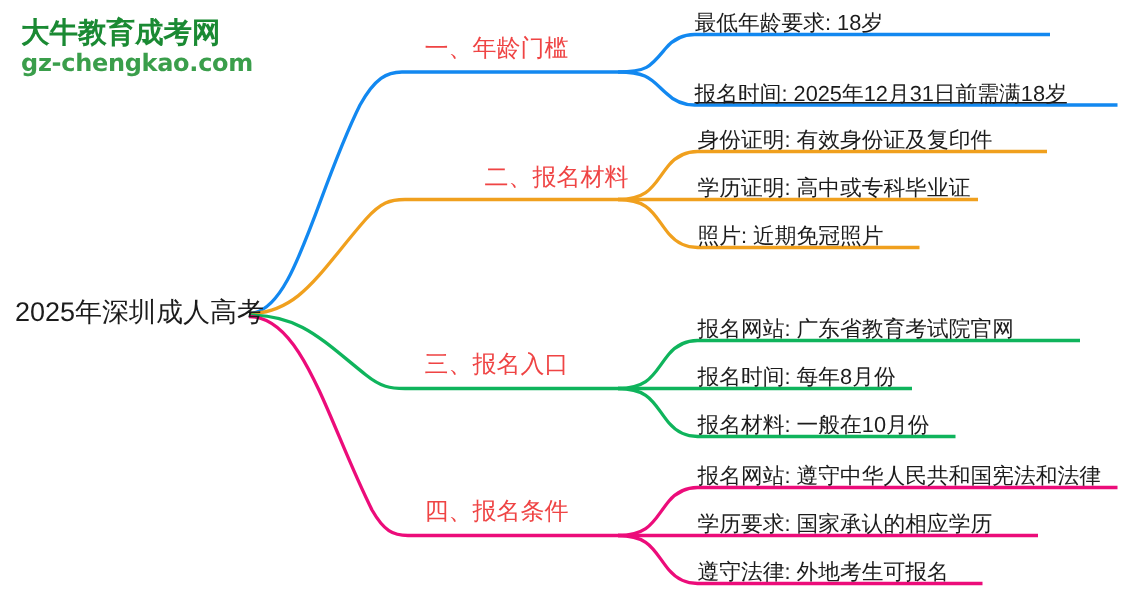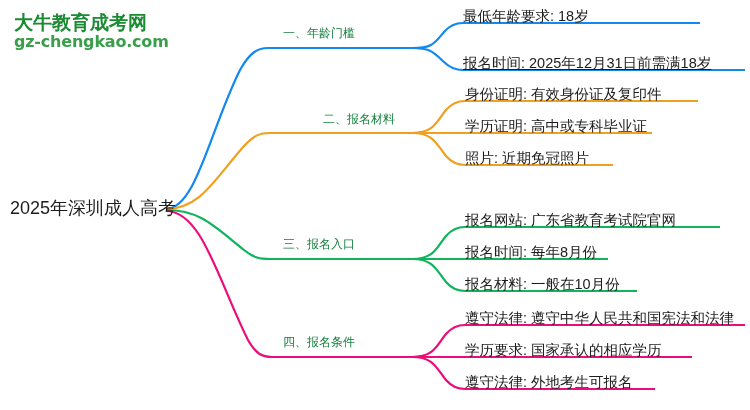--- a/index.html
+++ b/index.html
@@ -121,22 +121,22 @@
     top: 196px;
     font-size: 18px;
     color: #1c1c1c;
     white-space: nowrap;
     line-height: 24px;
   }
 
   
   .branch-label {
     position: absolute;
-    font-size: 12px;
-    color: #15803d;
+    font-size: 16px;
+    color: #ef4444;
     white-space: nowrap;
     line-height: 22px;
   }
 
   
   .leaf {
     position: absolute;
     font-size: 14.5px;
     color: #1c1c1c;
     white-space: nowrap;
@@ -187,15 +187,15 @@
 <div class="leaf" style="left:463px; top:53px;text-decoration:underline;">报名时间: 2025年12月31日前需满18岁</div>
 
 <div class="leaf" style="left:465px; top:84px;">身份证明: 有效身份证及复印件</div>
 <div class="leaf" style="left:465px; top:116px;">学历证明: 高中或专科毕业证</div>
 <div class="leaf" style="left:465px; top:148px;">照片: 近期免冠照片</div>
 
 <div class="leaf" style="left:465px; top:210px;">报名网站: 广东省教育考试院官网</div>
 <div class="leaf" style="left:465px; top:242px;">报名时间: 每年8月份</div>
 <div class="leaf" style="left:465px; top:274px;">报名材料: 一般在10月份</div>
 
-<div class="leaf" style="left:465px; top:308px;">遵守法律: 遵守中华人民共和国宪法和法律</div>
+<div class="leaf" style="left:465px; top:308px;">报名网站: 遵守中华人民共和国宪法和法律</div>
 <div class="leaf" style="left:465px; top:340px;">学历要求: 国家承认的相应学历</div>
 <div class="leaf" style="left:465px; top:372px;">遵守法律: 外地考生可报名</div>
 
 </body></html>

